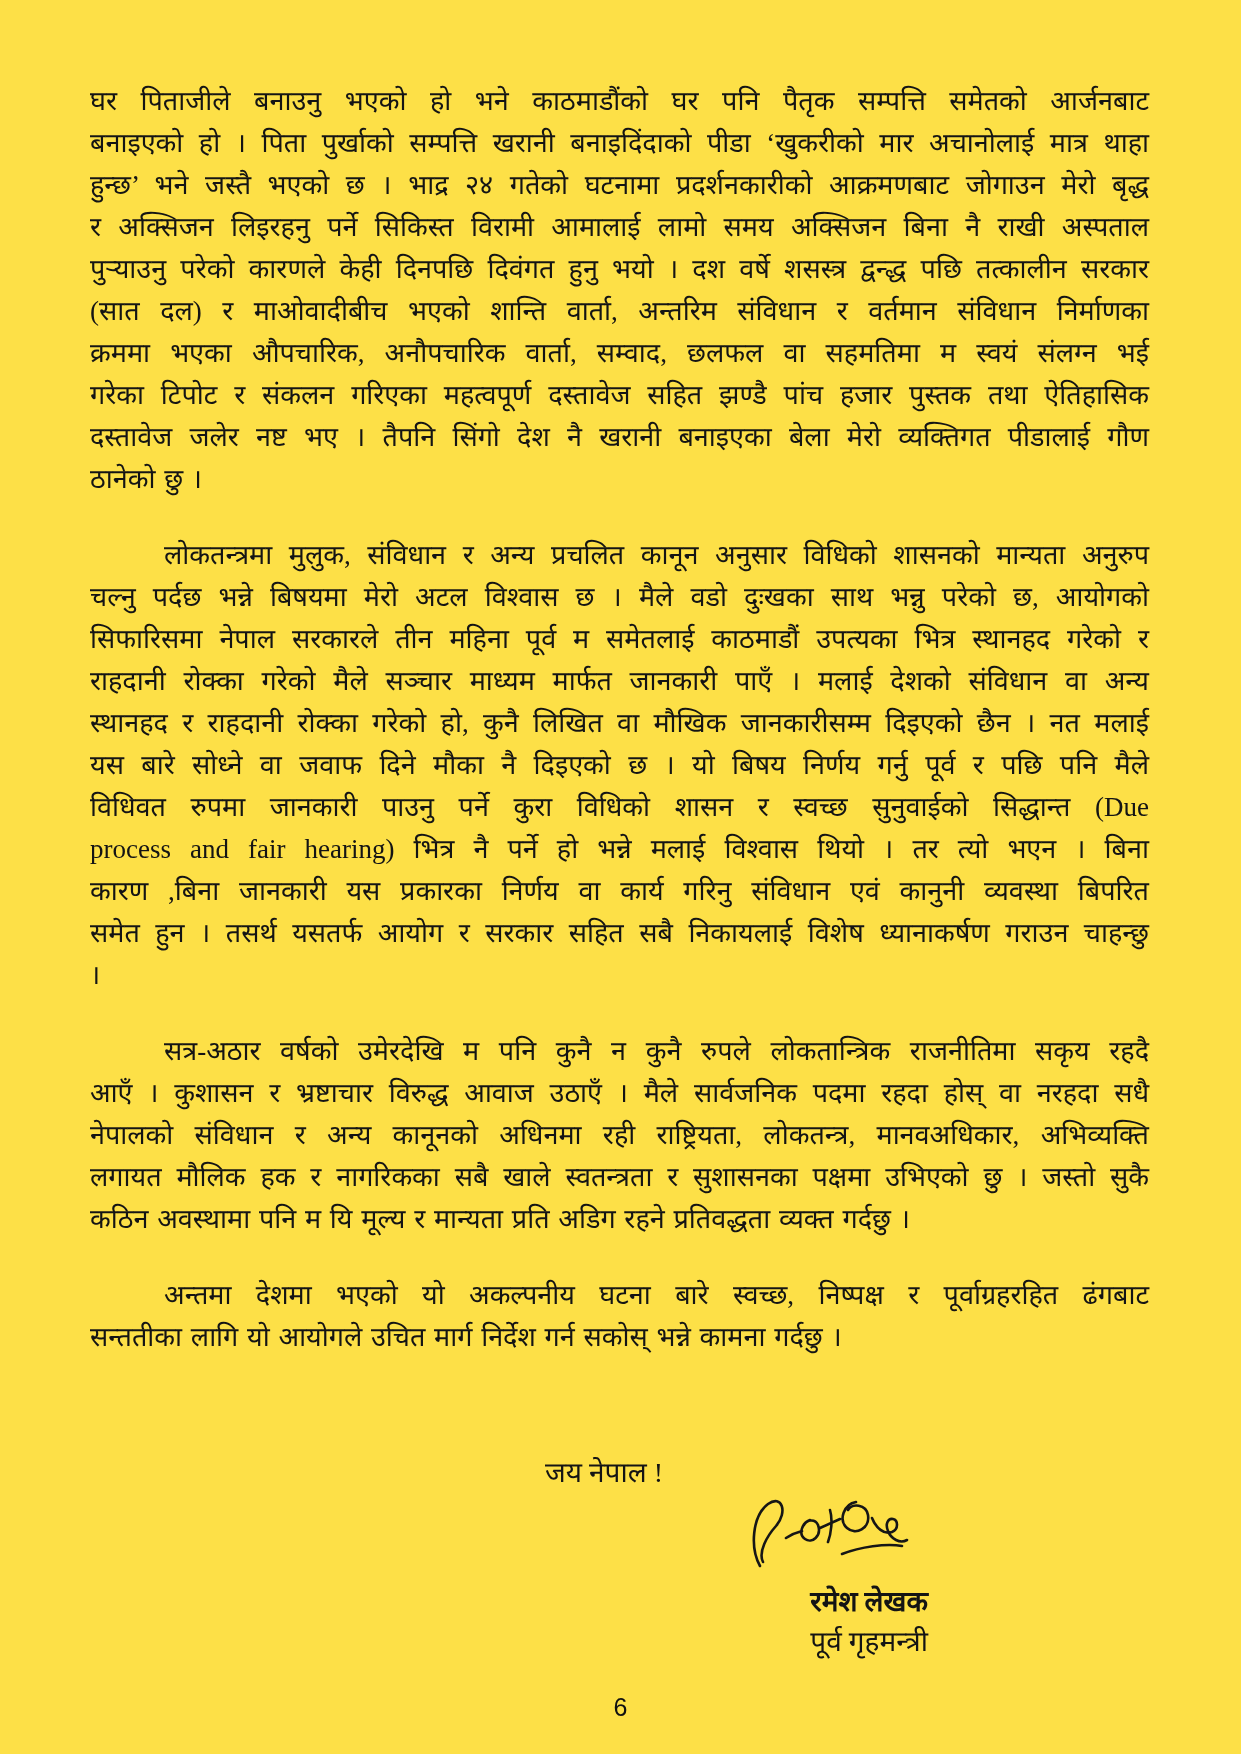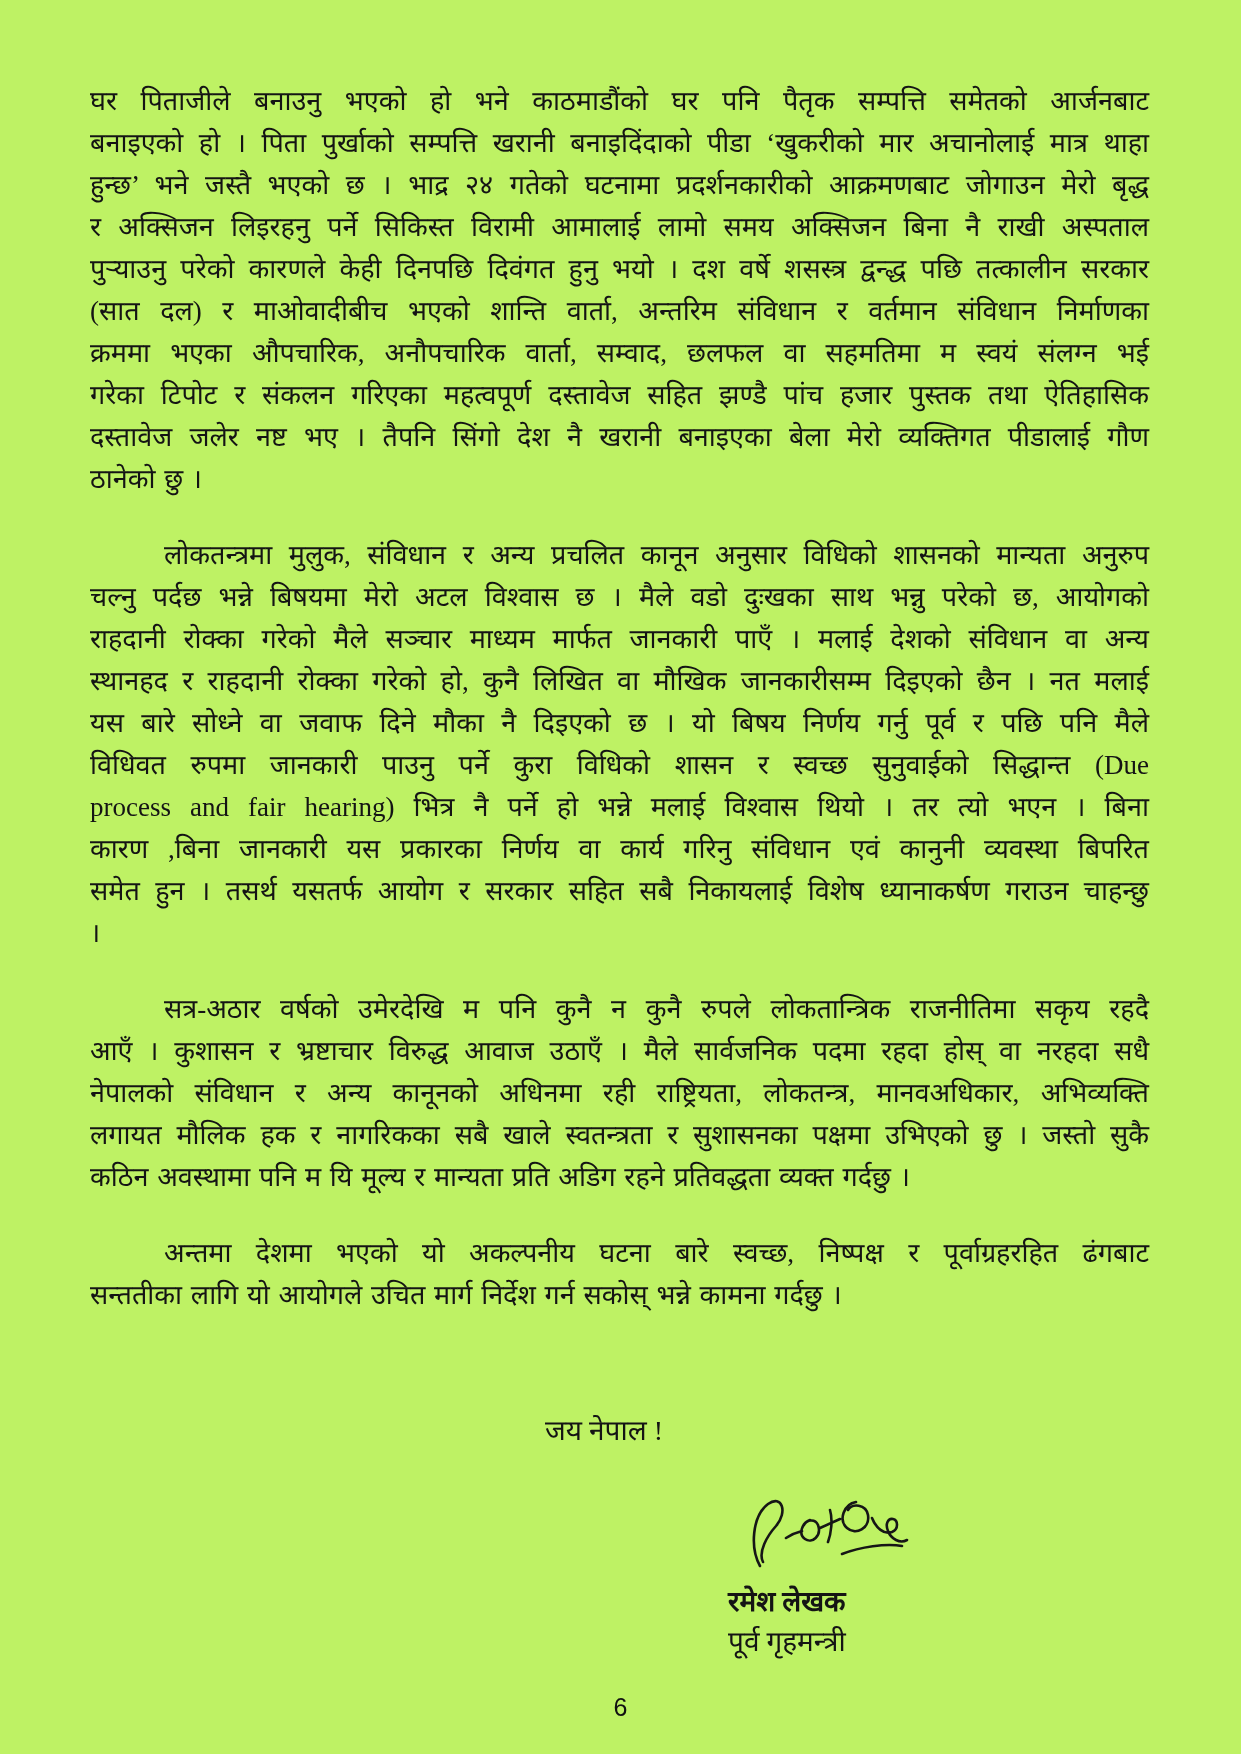--- a/index.html
+++ b/index.html
@@ -8,21 +8,21 @@
     width: 1241px;
     height: 1754px;
     position: relative;
     font-family: "Liberation Serif", "DejaVu Serif", serif;
     color: #141414;
     overflow: hidden;
   }
   .page {
     position: absolute;
     inset: 0;
-    background: #bef264;
+    background: #fde047;
   }
   .content {
     position: absolute;
     left: 90px;
     top: 80px;
     width: 1059px;
   }
   .para { margin-bottom: 34px; }
   .para:last-of-type { margin-bottom: 16px; }
   .line {
@@ -38,21 +38,21 @@
     margin-top: 94px;
     font-size: 28px;
     line-height: 42px;
     padding-left: 455px;
   }
   .signature-block {
     position: absolute;
     left: 728px;
     top: 1492px;
     width: 200px;
-    text-align: left;
+    text-align: right;
   }
   .signature-scribble {
     display: block;
     margin: 0 auto -2px auto;
   }
   .sig-name {
     font-size: 28px;
     line-height: 40px;
     font-weight: bold;
   }
@@ -87,20 +87,21 @@
           <div class="line">पुऱ्याउनु परेको कारणले केही दिनपछि दिवंगत हुनु भयो । दश वर्षे शसस्त्र द्वन्द्ध पछि तत्कालीन सरकार</div>
           <div class="line">(सात दल) र माओवादीबीच भएको शान्ति वार्ता, अन्तरिम संविधान र वर्तमान संविधान निर्माणका</div>
           <div class="line">क्रममा भएका औपचारिक, अनौपचारिक वार्ता, सम्वाद, छलफल वा सहमतिमा म स्वयं संलग्न भई</div>
           <div class="line">गरेका टिपोट र संकलन गरिएका महत्वपूर्ण दस्तावेज सहित झण्डै पांच हजार पुस्तक तथा ऐतिहासिक</div>
           <div class="line">दस्तावेज जलेर नष्ट भए । तैपनि सिंगो देश नै खरानी बनाइएका बेला मेरो व्यक्तिगत पीडालाई गौण</div>
           <div class="line para-end">ठानेको छु ।</div>
         </div>
         <div class="para">
           <div class="line indent">लोकतन्त्रमा मुलुक, संविधान र अन्य प्रचलित कानून अनुसार विधिको शासनको मान्यता अनुरुप</div>
           <div class="line">चल्नु पर्दछ भन्ने बिषयमा मेरो अटल विश्वास छ । मैले वडो दुःखका साथ भन्नु परेको छ, आयोगको</div>
+          <div class="line">सिफारिसमा नेपाल सरकारले तीन महिना पूर्व म समेतलाई काठमाडौं उपत्यका भित्र स्थानहद गरेको र</div>
           <div class="line">राहदानी रोक्का गरेको मैले सञ्चार माध्यम मार्फत जानकारी पाएँ । मलाई देशको संविधान वा अन्य</div>
           <div class="line">स्थानहद र राहदानी रोक्का गरेको हो, कुनै लिखित वा मौखिक जानकारीसम्म दिइएको छैन । नत मलाई</div>
           <div class="line">यस बारे सोध्ने वा जवाफ दिने मौका नै दिइएको छ । यो बिषय निर्णय गर्नु पूर्व र पछि पनि मैले</div>
           <div class="line">विधिवत रुपमा जानकारी पाउनु पर्ने कुरा विधिको शासन र स्वच्छ सुनुवाईको सिद्धान्त (Due</div>
           <div class="line">process and fair hearing) भित्र नै पर्ने हो भन्ने मलाई विश्वास थियो । तर त्यो भएन । बिना</div>
           <div class="line">कारण ,बिना जानकारी यस प्रकारका निर्णय वा कार्य गरिनु संविधान एवं कानुनी व्यवस्था बिपरित</div>
           <div class="line">समेत हुन । तसर्थ यसतर्फ आयोग र सरकार सहित सबै निकायलाई विशेष ध्यानाकर्षण गराउन चाहन्छु</div>
           <div class="line para-end">।</div>
         </div>
         <div class="para">

